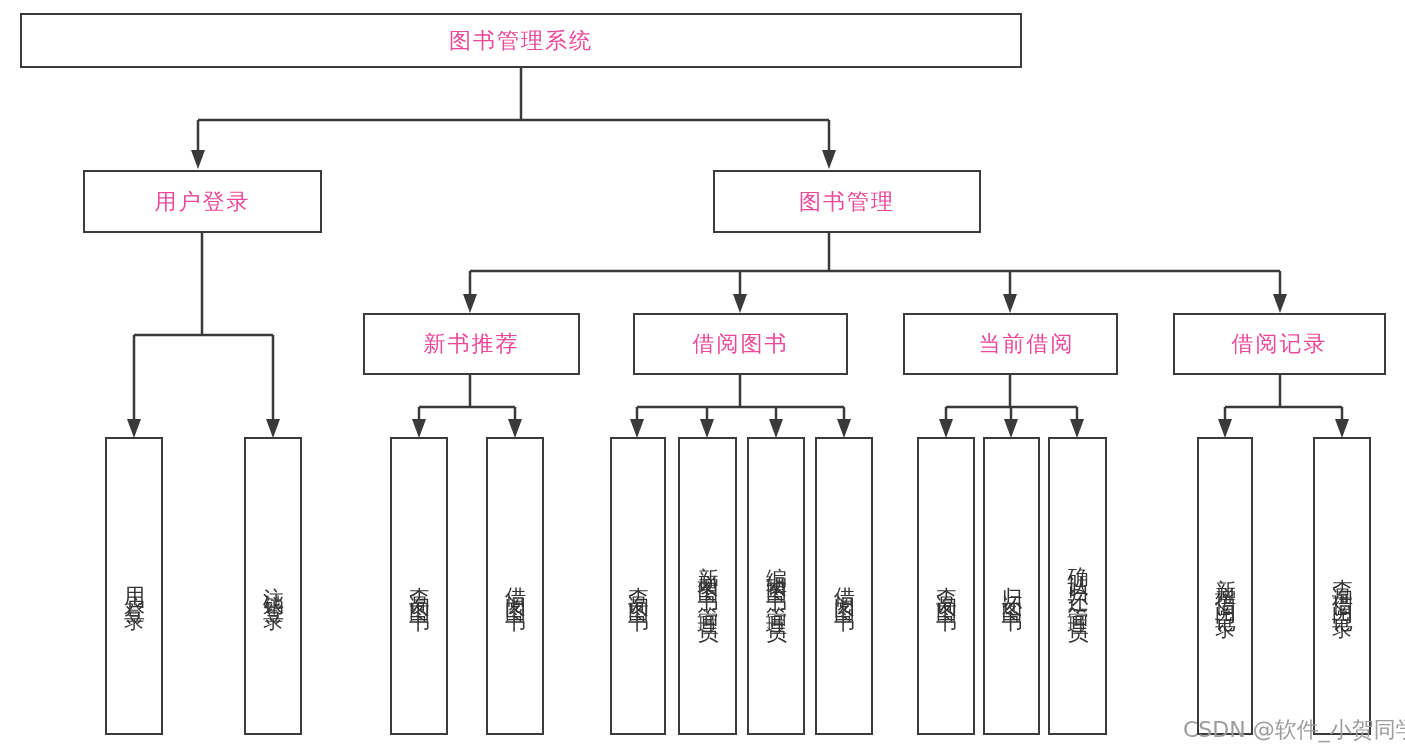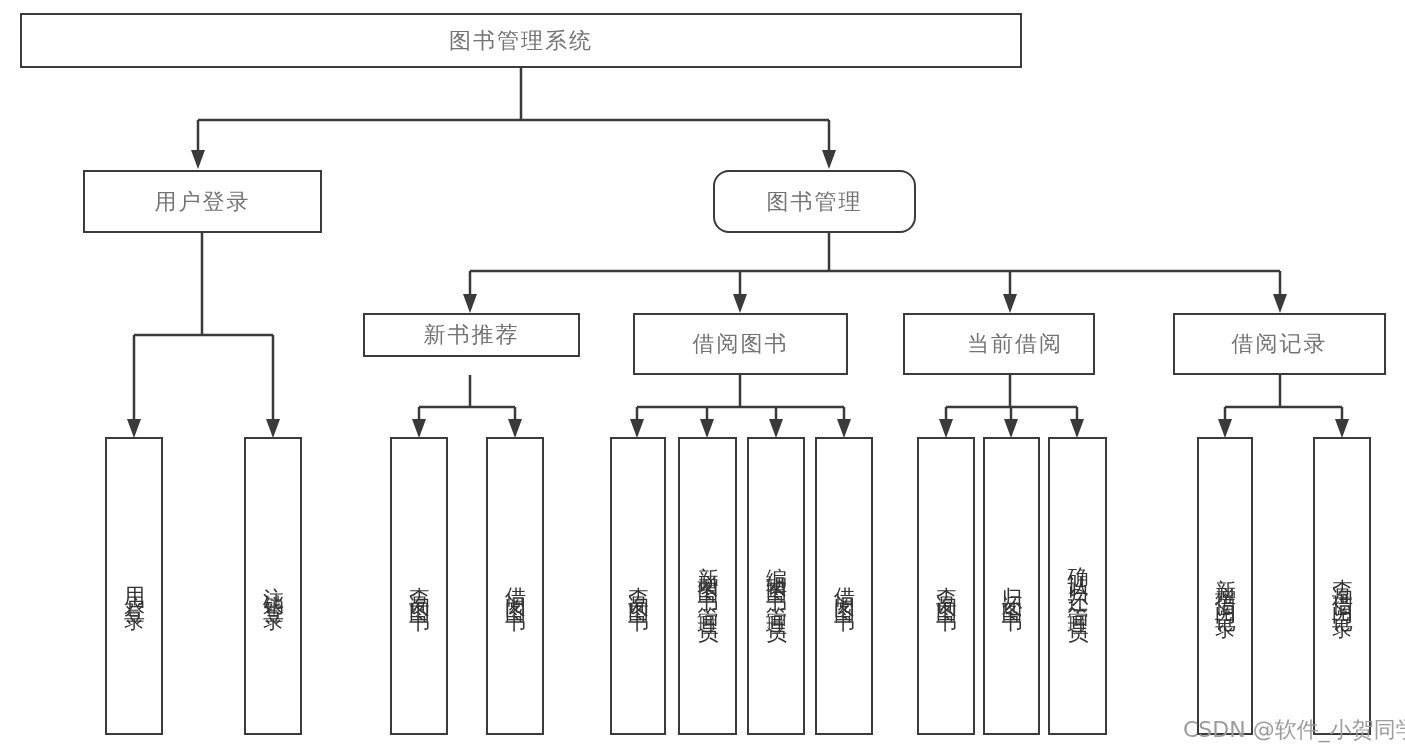--- a/index.html
+++ b/index.html
@@ -24,21 +24,21 @@
   .hbox {
     position: absolute;
     box-sizing: border-box;
     background: #ffffff;
     border: 2.5px solid #3b3b3b;
     display: flex;
     align-items: center;
     justify-content: center;
     font-size: 22px;
     letter-spacing: 2px;
-    color: #737373;
+    color: #ec4899;
     z-index: 2;
     white-space: nowrap;
   }
   .vbox {
     position: absolute;
     box-sizing: border-box;
     top: 437px;
     height: 298px;
     background: #ffffff;
     border: 2.5px solid #3b3b3b;
@@ -107,25 +107,25 @@
       <polygon points="1004,419 1018,419 1011,438"></polygon>
       <polygon points="1070,419 1084,419 1077,438"></polygon>
       <polygon points="1218,419 1232,419 1225,438"></polygon>
       <polygon points="1335,419 1349,419 1342,438"></polygon>
     </g>
   </svg>
 
   <div class="hbox" style="left:20px; top:13px; width:1002px; height:55px;">图书管理系统</div>
 
   <div class="hbox" style="left:83px; top:170px; width:239px; height:63px;">用户登录</div>
-  <div class="hbox" style="left:713px; top:170px; width:203px; height:63px;border-radius:16px;">图书管理</div>
+  <div class="hbox" style="left:713px; top:170px; width:268px; height:63px;">图书管理</div>
 
-  <div class="hbox" style="left:363px; top:313px; width:217px; height:44px;">新书推荐</div>
+  <div class="hbox" style="left:363px; top:313px; width:217px; height:62px;">新书推荐</div>
   <div class="hbox" style="left:633px; top:313px; width:215px; height:62px;">借阅图书</div>
-  <div class="hbox" style="left:903px; top:313px; width:192px; height:62px;padding-left:32px;">当前借阅</div>
+  <div class="hbox" style="left:903px; top:313px; width:215px; height:62px;padding-left:32px;">当前借阅</div>
   <div class="hbox" style="left:1173px; top:313px; width:213px; height:62px;">借阅记录</div>
 
   <div class="vbox" style="left:105px; width:58px;">
     <span class="vtext">用户登录</span>
   </div>
   <div class="vbox" style="left:244px; width:58px;">
     <span class="vtext">注销登录</span>
   </div>
 
   <div class="vbox" style="left:390px; width:58px;">

